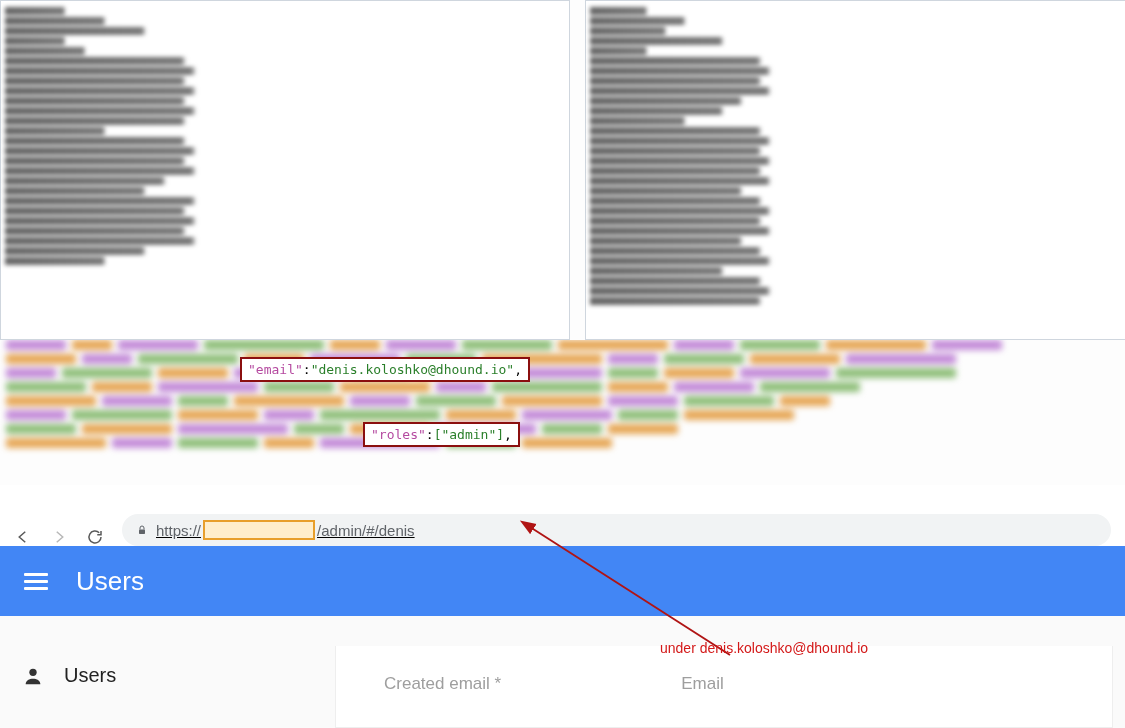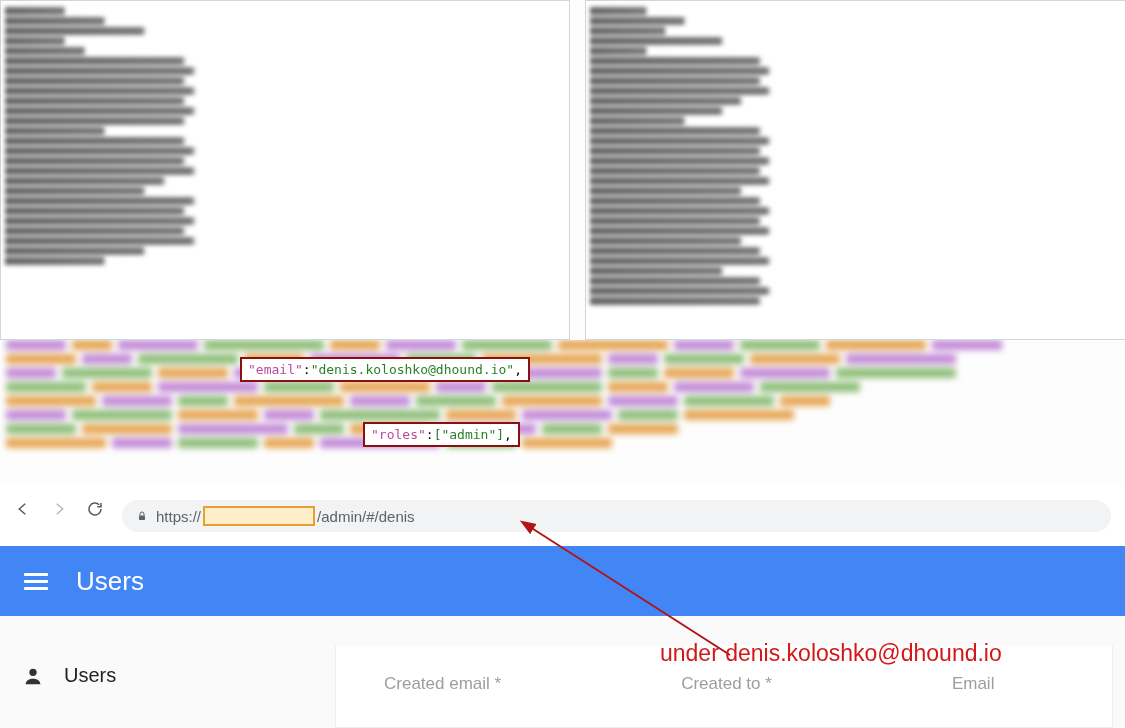--- a/index.html
+++ b/index.html
@@ -20,21 +20,21 @@
   .band-blur .row span { height: 10px; border-radius: 2px; display: inline-block; }
   .c-pur { background: #c38bd8; } .c-org { background: #e6a756; } .c-grn { background: #8fbf7a; }
 
   .highlight-box { position: absolute; border: 2px solid #8b0f0f; background: #fff; font-family: Consolas, monospace; font-size: 13px; padding: 3px 6px; white-space: nowrap; }
   .hl-email { top: 357px; left: 240px; }
   .hl-roles { top: 422px; left: 363px; }
   .json-key { color: #b54aa0; }
   .json-str { color: #2a7f2a; }
 
   
-  .browser-bar { position: absolute; top: 500px; left: 0; width: 1125px; height: 46px; background: #ffffff; display: flex; align-items: flex-start; padding: 0 14px; gap: 18px; }
+  .browser-bar { position: absolute; top: 500px; left: 0; width: 1125px; height: 46px; background: #ffffff; display: flex; align-items: flex-end; padding: 0 14px; gap: 18px; text-decoration: underline; }
   .nav-btn { width: 18px; height: 18px; display: flex; align-items: center; justify-content: center; color: #5a5a5a; cursor: pointer; }
   .nav-btn.disabled { color: #b8b8b8; }
   .nav-btn svg { width: 18px; height: 18px; stroke: currentColor; stroke-width: 2; fill: none; }
   .url-pill { flex: 1; height: 32px; background: #f1f3f4; border-radius: 16px; display: flex; align-items: center; padding: 0 14px; gap: 8px; font-size: 15px; color: #5f6368; }
   .lock-ico { width: 12px; height: 14px; color: #5f6368; }
   .url-text { display: flex; align-items: center; }
   .redact { display: inline-block; width: 112px; height: 20px; background: #ffeecc; border: 2px solid #e89f2c; margin: 0 2px; }
   .url-path { color: #5f6368; }
 
   
@@ -43,21 +43,21 @@
   .menu-ico div { width: 24px; height: 3px; background: #fff; margin: 4px 0; border-radius: 1px; }
   .app-title { font-size: 26px; font-weight: 400; }
 
   
   .content { position: absolute; top: 616px; left: 0; width: 1125px; height: 112px; background: #fafafa; }
   .side-label { position: absolute; left: 22px; top: 48px; display: flex; align-items: center; gap: 20px; font-size: 20px; color: #222; }
   .person-ico { width: 22px; height: 22px; }
   .filter-card { position: absolute; left: 335px; top: 30px; right: 12px; height: 82px; background: #fff; border: 1px solid #eee; border-top: none; padding: 28px 48px 0 48px; display: flex; gap: 180px; font-size: 17px; color: #9e9e9e; }
 
   
-  .annotation-text { position: absolute; top: 640px; left: 660px; color: #d31818; font-size: 23px; font-family: Arial, sans-serif; }
+  .annotation-text { position: absolute; top: 640px; left: 660px; color: #d31818; font-size: 14px; font-family: Arial, sans-serif; }
   .arrow-svg { position: absolute; top: 515px; left: 510px; pointer-events: none; }
 </style>
 </head>
 <body>
 
 <div class="code-area">
   <div class="code-col left">
     <div class="blur-lines">
       <div class="wD"></div>
         <div class="wC"></div>
@@ -271,21 +271,20 @@
 <div class="content">
   <div class="side-label">
     <svg class="person-ico" viewBox="0 0 24 24" fill="#333">
         <circle cx="12" cy="8" r="4"></circle>
         <path d="M4 21 c0-4 4-6 8-6 s8 2 8 6 Z"></path>
       </svg>
     <span>Users</span>
   </div>
   <div class="filter-card">
     <span>Created email *</span>
-    <span>Created to *</span>
     <span>Email</span>
   </div>
 </div>
 
 <svg class="arrow-svg" width="260" height="160">
   <defs>
     <marker id="arrh" markerWidth="10" markerHeight="10" refX="2" refY="3" orient="auto">
       <path d="M0,0 L0,6 L8,3 z" fill="#b01414"></path>
     </marker>
   </defs>

